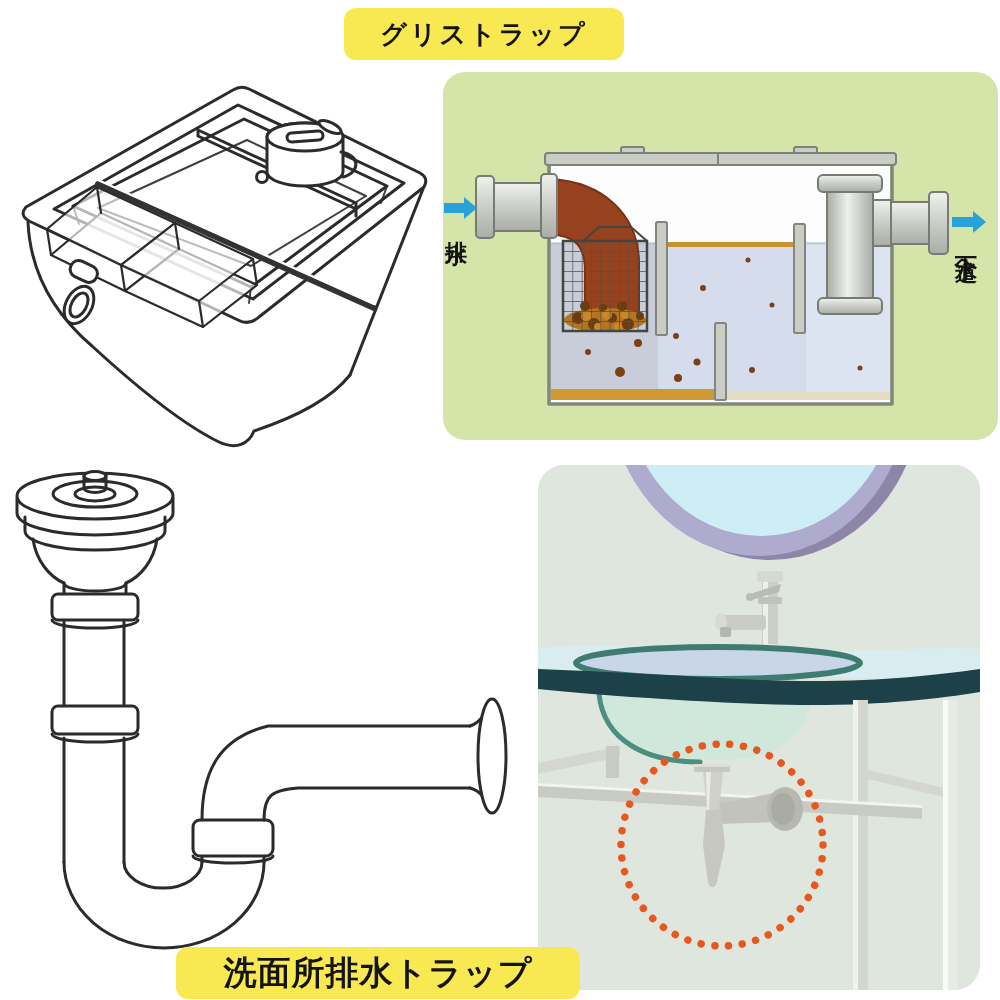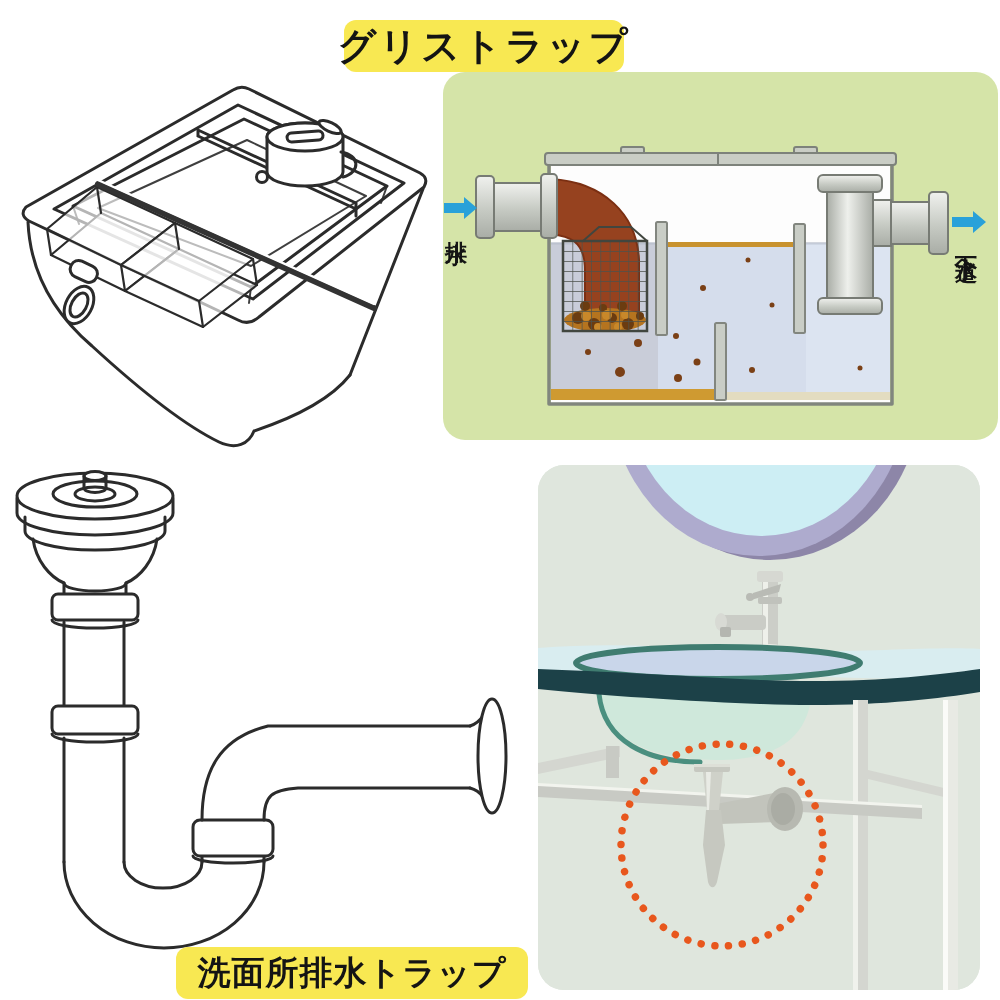--- a/index.html
+++ b/index.html
@@ -1,22 +1,22 @@
 <!DOCTYPE html>
 <html style="--bg: #ffffff; --highlight-yellow: #f8e852; --panel-green: #d5e4a8; --arrow-blue: #29a1d9; --text-black: #141414; --dot-orange: #e8571d; --grease-orange: #c8922e; --flow-brown: #96421f; --water-blue: #d5ddec; --line-art: #2b2b2b;"><head>
 <meta charset="utf-8">
 <style>
   html,body{margin:0;padding:0;}
   .stage{position:relative;width:1000px;height:1000px;background:var(--bg,#fff);
          font-family:"Liberation Sans","DejaVu Sans",sans-serif;overflow:hidden;}
   .pill{position:absolute;background:var(--highlight-yellow,#f8e852);border-radius:12px;
         color:var(--text-black,#141414);font-weight:900;display:flex;align-items:center;
         justify-content:center;white-space:nowrap;}
-  .pill.title-top{left:344px;top:20px;width:280px;height:52px;font-size:38px;letter-spacing:3px;}
-  .pill.title-bottom{left:176px;top:947px;width:352px;height:52px;font-size:33px;letter-spacing:1px;}
+  .pill.title-top{left:344px;top:8px;width:280px;height:52px;font-size:26px;letter-spacing:3px;}
+  .pill.title-bottom{left:176px;top:947px;width:404px;height:52px;font-size:33px;letter-spacing:1px;}
   .box-art{position:absolute;left:0px;top:78px;width:440px;height:372px;}
   .green-panel{position:absolute;left:443px;top:72px;width:555px;height:368px;
                background:var(--panel-green,#d5e4a8);border-radius:22px;}
   .green-panel .diagram{position:absolute;left:0;top:0;width:555px;height:368px;}
   .panel-heading{position:absolute;left:12px;top:9px;font-size:26px;font-weight:900;
                  color:var(--text-black,#141414);letter-spacing:0.5px;}
   .v-label{position:absolute;writing-mode:vertical-rl;text-orientation:upright;
            font-weight:900;font-size:22px;color:var(--text-black,#141414);
            line-height:1.0;letter-spacing:3px;}
   .v-label.inlet{left:2px;top:151px;}

